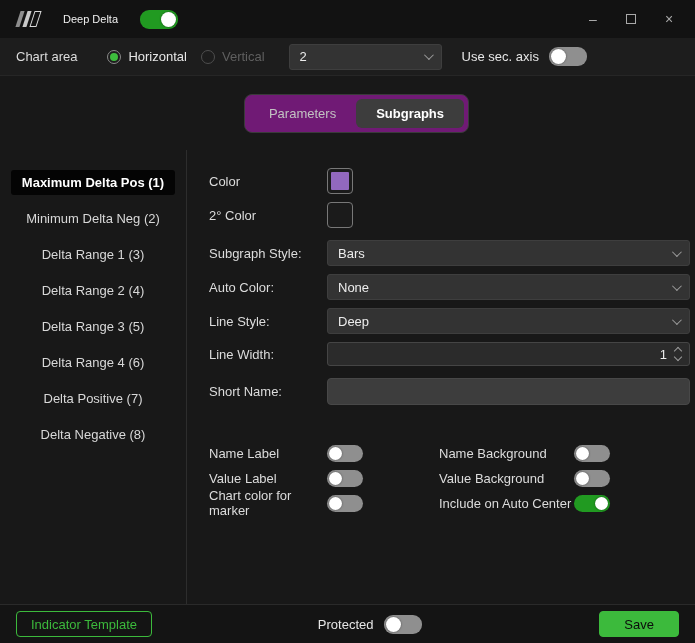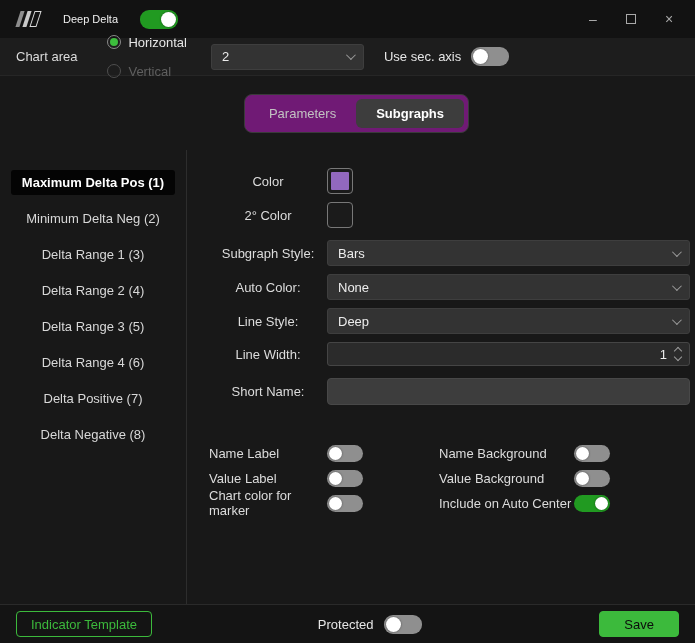--- a/index.html
+++ b/index.html
@@ -44,21 +44,21 @@
   .toggle.on .knob { left:auto; right:2px; }
   .toggle.lg { width:38px; height:19px; }
   .toggle.lg .knob { width:15px; height:15px; }
 
   
   .subheader {
     height:38px; background:#1d1d1d; border-bottom:1px solid #262626;
     display:flex; align-items:center; padding:0 16px;
   }
   .subheader .field-label { color:#dcdcdc; margin-right:30px; }
-  .radio-group { display:flex; align-items:flex-start; gap:14px; margin-right:24px;flex-direction:column; }
+  .radio-group { display:flex; align-items:flex-end; gap:14px; margin-right:24px; }
   .radio { display:flex; align-items:center; gap:7px; cursor:pointer; }
   .radio .circle {
     width:14px; height:14px; border-radius:50%;
     border:1px solid #8a8a8a; display:flex; align-items:center; justify-content:center;
   }
   .radio.checked .circle::after {
     content:""; width:8px; height:8px; border-radius:50%; background:#3dbd3d; display:block;
   }
   .radio.dim { color:#5f5f5f; }
   .radio.dim .circle { border-color:#4e4e4e; }
@@ -96,21 +96,21 @@
   }
   .side-item {
     height:36px; display:flex; align-items:center; justify-content:center;
     color:#d8d8d8; cursor:pointer; white-space:nowrap;
   }
   .side-item span { padding:5px 11px; border-radius:3px; }
   .side-item.selected span { background:#040404; font-weight:bold; color:#ffffff; }
 
   .panel { flex:1; padding:16px 5px 0 22px; }
   .row { display:flex; align-items:center; margin-bottom:8px; }
-  .row .lbl { flex:0 0 118px; color:#dcdcdc;text-align:center; }
+  .row .lbl { flex:0 0 118px; color:#dcdcdc; }
   .swatch-row { height:30px; margin-bottom:4px; }
   .swatch {
     width:26px; height:26px; border:1px solid #787878; border-radius:4px;
     display:flex; align-items:center; justify-content:center; cursor:pointer;
     background:#1b1b1b;
   }
   .swatch .fill { width:18px; height:18px; border-radius:1px; }
   .row .dropdown, .row .stepper, .row .text-input { flex:1;align-items:center; }
 
   .stepper {

